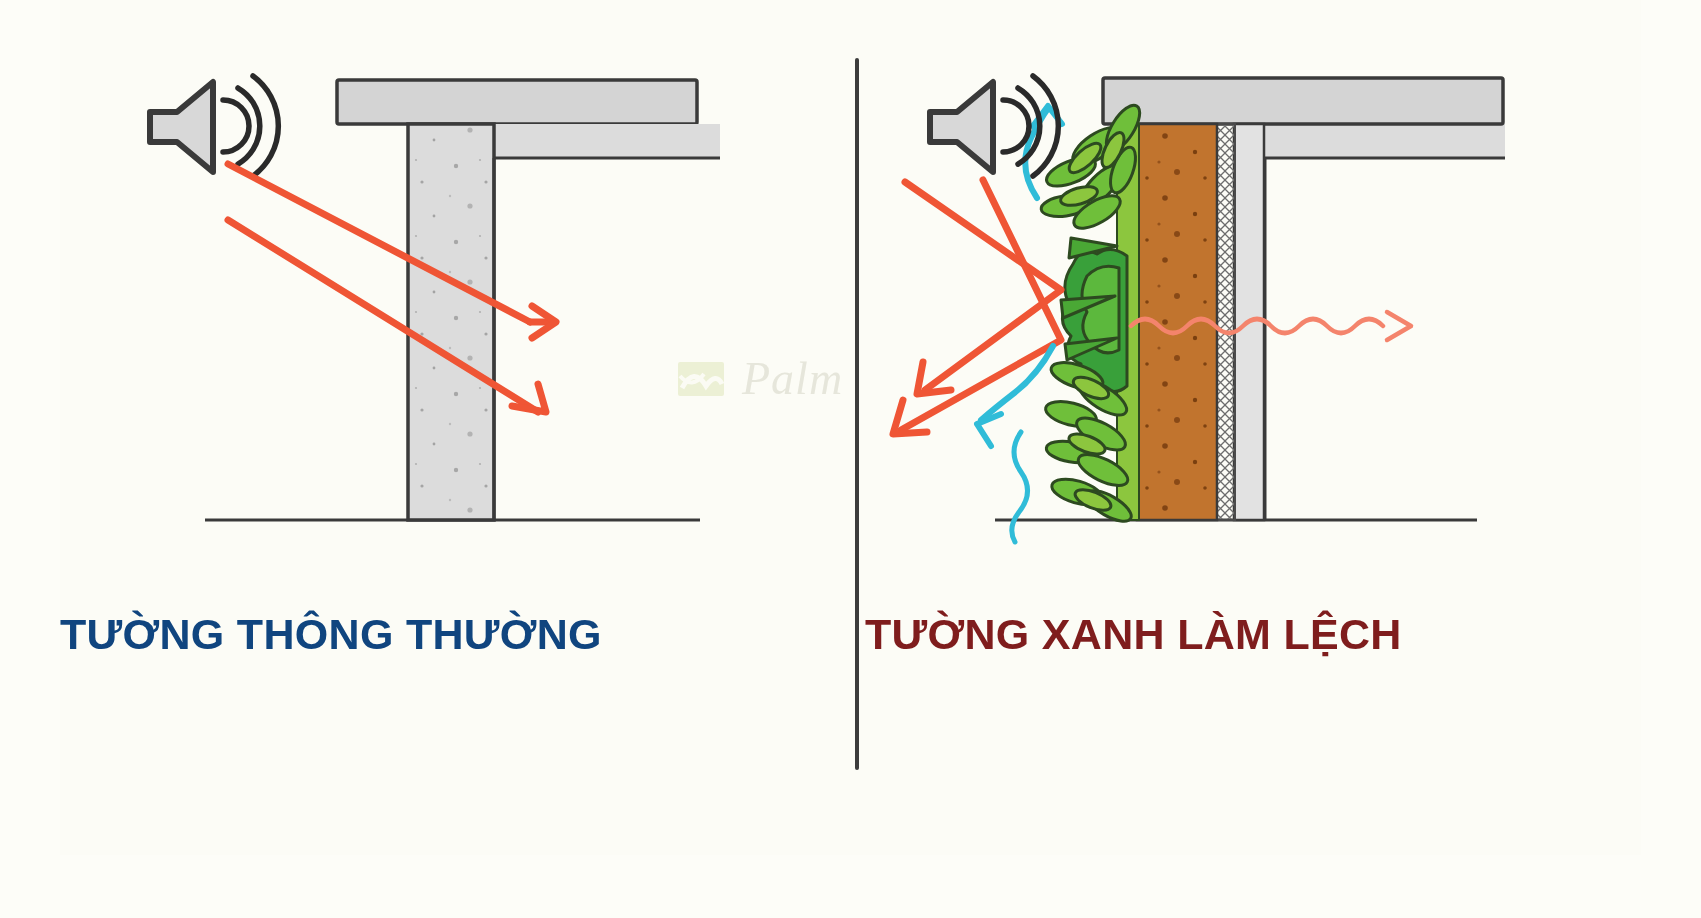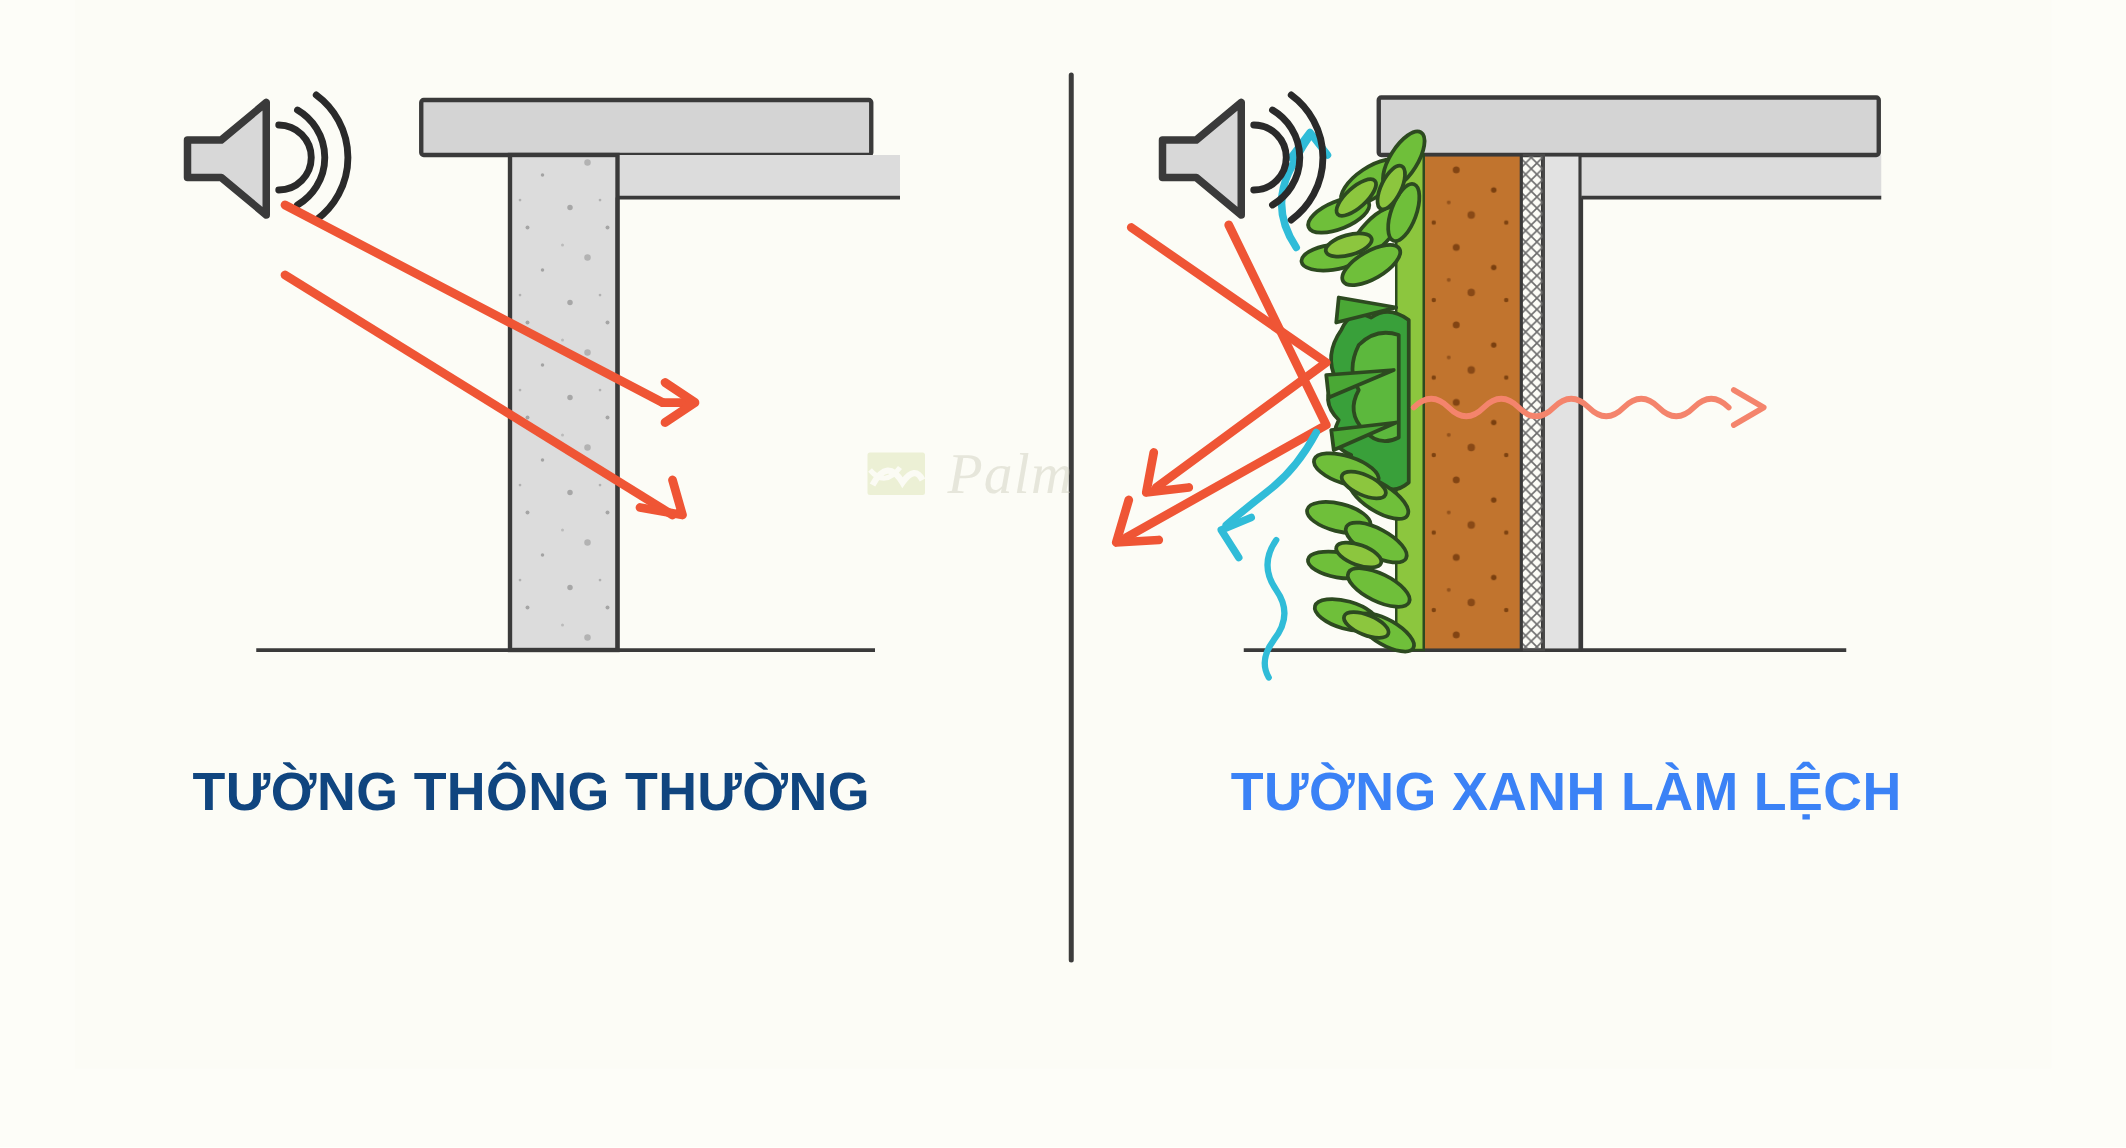--- a/index.html
+++ b/index.html
@@ -48,40 +48,40 @@
     position: absolute;
     left: 0; top: 0;
     width: 100%;
     height: 100%;
     overflow: visible;
   }
 
   .caption {
     position: absolute;
     width: 100%;
-    text-align: center;
+    text-align: left;
     font-weight: bold;
     font-size: 43px;
     line-height: 1.22;
     letter-spacing: 0.3px;
   }
   #caption-left {
     top: 608px;
     color: #10457f;
   }
   #caption-right {
     top: 608px;
-    color: #3b82f6;
+    color: #7f1d1d;
   }
   .caption .line { display: block; white-space: nowrap; }
 
   
   #watermark {
     position: absolute;
-    left: 632px;
+    left: 616px;
     top: 352px;
     display: flex;
     align-items: center;
     gap: 14px;
     opacity: 0.42;
     pointer-events: none;
   }
   #watermark .wm-text {
     font-family: "Liberation Serif", serif;
     font-style: italic;

